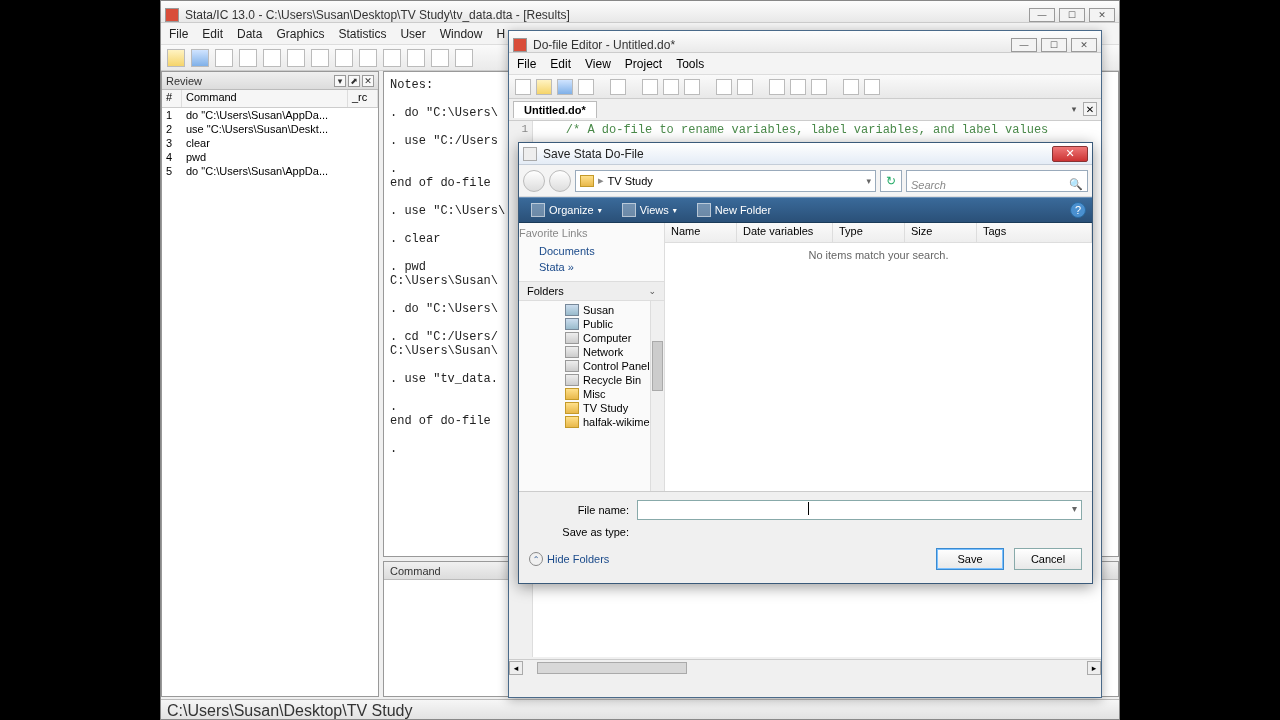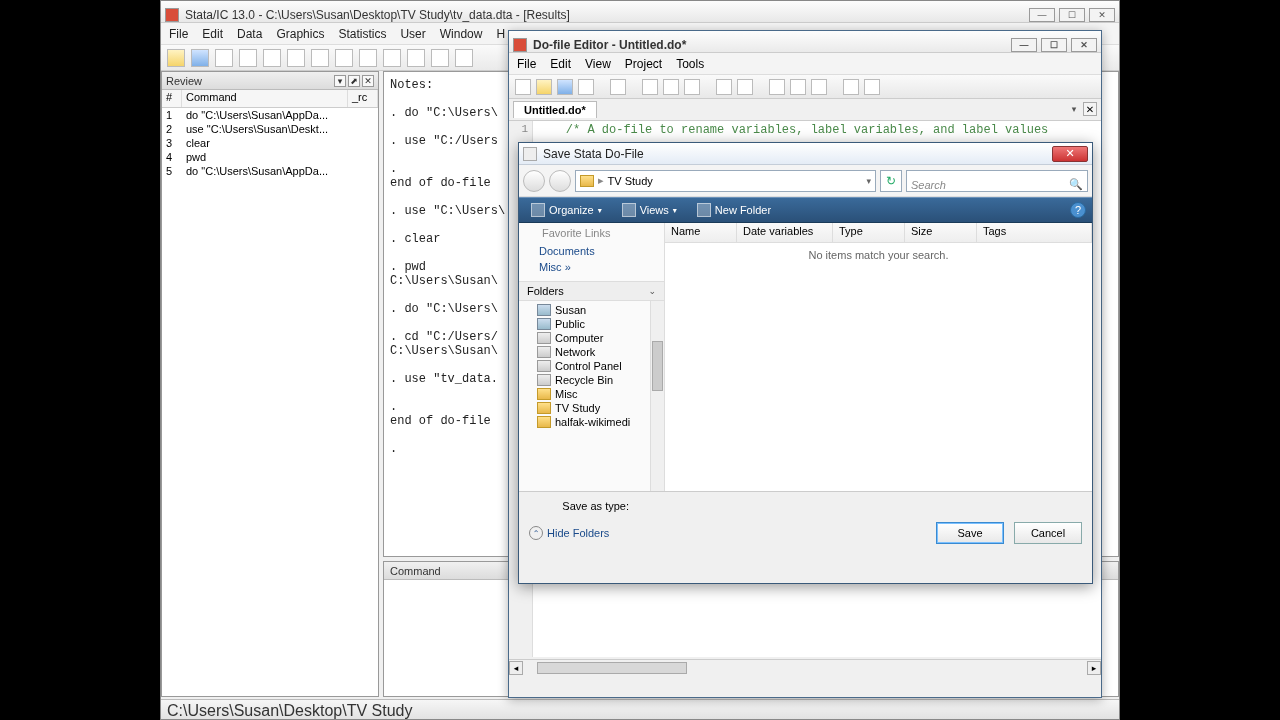--- a/index.html
+++ b/index.html
@@ -37,21 +37,21 @@
 .review-row div { padding: 0 4px; }
 .review-row .num { width: 20px; }
 .review-row .cmd { flex: 1; white-space: nowrap; overflow: hidden; text-overflow: ellipsis; }
 .results-panel { position: absolute; left: 222px; top: 0; right: 0; bottom: 140px; border: 1px solid #999; background: #fff; font-family: "Courier New", monospace; font-size: 12px; padding: 6px; white-space: pre; overflow: hidden; color: #222; }
 .command-panel { position: absolute; left: 222px; right: 0; bottom: 0; height: 136px; border: 1px solid #999; background: #fff; }
 .command-head { height: 18px; background: linear-gradient(#f0f0f0,#dcdcdc); border-bottom: 1px solid #bbb; padding: 0 6px; font-size: 11px; color: #333; display:flex; align-items:center; }
 .status-bar { position: absolute; left: 0; right: 0; bottom: 0; height: 20px; background: linear-gradient(#f6f6f6,#e2e2e2); border-top: 1px solid #bbb; font-size: 16px; padding: 2px 6px; color: #333; }
 
 
 .dofile-window { position: absolute; left: 348px; top: 30px; width: 594px; height: 668px; background: #f0f0f0; border: 1px solid #4a6a8a; box-shadow: 0 2px 10px rgba(0,0,0,.3); }
-.dofile-window .title-bar { background: linear-gradient(#fdfdfd,#eaeaea); font-weight: bold; }
+.dofile-window .title-bar { background: linear-gradient(#fdfdfd,#eaeaea); }
 .dofile-menu { height: 22px; background: #f4f4f4; border-bottom: 1px solid #ddd; display: flex; align-items: center; padding: 0 8px; gap: 14px; }
 .dofile-tool { height: 24px; background: linear-gradient(#fafafa,#e8e8e8); border-bottom: 1px solid #ccc; display: flex; align-items: center; padding: 0 6px; gap: 5px; }
 .dofile-tool .tb-icon { width: 16px; height: 16px; }
 .dofile-tabs { height: 22px; background: #f0f0f0; border-bottom: 1px solid #ccc; display: flex; align-items:center; padding: 0 4px; position: relative;}
 .dofile-tab { background: #fff; border: 1px solid #bbb; border-bottom: none; padding: 2px 10px; font-size: 11px; font-weight: bold; }
 .dofile-tabs .close { position:absolute; right:4px; top:3px; width:14px;height:14px;border:1px solid #aaa;background:#f4f4f4;font-size:10px;display:flex;align-items:center;justify-content:center;}
 .dofile-tabs .drop { position:absolute; right:20px; top:3px; width:14px;height:14px;font-size:9px;display:flex;align-items:center;justify-content:center;color:#555;}
 .dofile-editor { position: absolute; left:0; right:0; top: 90px; bottom: 40px; background: #fff; font-family: "Courier New", monospace; font-size: 12px; display: flex; }
 .gutter { width: 24px; background: #f0f0f0; border-right: 1px solid #ddd; text-align: right; padding: 2px 4px 0 0; color: #888; font-size: 11px; }
 .editor-text { flex:1; padding: 2px 4px; white-space: pre; color: #4a8a4a; overflow:hidden; }
@@ -79,27 +79,27 @@
 .refresh-btn{width:22px;height:22px;border:1px solid #9ab;background:#fff;display:flex;align-items:center;justify-content:center;color:#2a6;}
 .search-box { width: 182px; height:22px; border:1px solid #9ab; background:#fff; display:flex;align-items:flex-end; padding: 0 4px; color:#888;font-style:italic;font-size:11px;}
 .search-box .mag{margin-left:auto;font-style:normal;}
 .dlg-toolbar { height: 26px; background: linear-gradient(#3a6a9a,#2a5078); border-top:1px solid #6a90b8; border-bottom:1px solid #1a3a58; display:flex;align-items:center;padding:0 6px;gap:8px;color:#fff;font-size:11px;}
 .dlg-toolbar .btn { display:flex;align-items:center;gap:4px; padding: 2px 6px;}
 .dlg-toolbar .btn .ic{width:14px;height:14px;background:rgba(255,255,255,.3);border:1px solid rgba(255,255,255,.5);}
 .dlg-toolbar .btn .cv{font-size:8px;}
 .dlg-toolbar .help{margin-left:auto;width:16px;height:16px;border-radius:50%;background:#4a90d0;border:1px solid #2a6aa0;display:flex;align-items:center;justify-content:center;}
 .dlg-body { position:absolute; left:0; right:0; top:80px; bottom: 92px; display:flex; background:#fff;}
 .fav-pane { width: 146px; border-right:1px solid #ddd; background:#fafafa; font-size:11px; display:flex;flex-direction:column;}
-.fav-head { padding: 4px 23px; color:#888;}
+.fav-head { padding: 4px 0; color:#888;}
 .fav-item { padding: 2px 8px 2px 20px; color:#1a4a8a; cursor:default;}
 .fav-more { padding: 2px 8px 2px 20px; color:#1a4a8a;}
 .folders-head { margin-top: 6px; padding: 3px 8px; background:#eee; border-top:1px solid #ddd;border-bottom:1px solid #ddd; display:flex;justify-content:space-between;align-items:center;}
 .folders-head .chev{font-size:9px;color:#555;}
 .tree { flex:1; overflow:hidden; padding: 2px 0 2px 18px; position: relative;}
-.tree-item { display:flex;align-items:center;gap:4px;padding:1px 0;font-size:11px;white-space:nowrap;}
+.tree-item { display:flex;align-items:center;gap:4px;padding:1px 0;font-size:11px;white-space:nowrap;margin-left:28px;}
 .tree-item .fi{width:14px;height:12px;background:linear-gradient(#ffe08a,#e8b84a);border:1px solid #c49a2a;}
 .tree-item .ui{width:14px;height:12px;background:linear-gradient(#cde,#9bc);border:1px solid #789;}
 .tree-item .ci{width:14px;height:12px;background:linear-gradient(#eee,#ccc);border:1px solid #999;}
 .tree-scroll{position:absolute;right:0;top:0;bottom:0;width:14px;background:#f0f0f0;border-left:1px solid #ddd;}
 .tree-scroll .th{position:absolute;left:1px;right:1px;top:40px;height:50px;background:#ccc;border:1px solid #aaa;}
 .list-pane { flex:1; position:relative;}
 .list-head { height:20px; background:linear-gradient(#fafafa,#eee); border-bottom:1px solid #ddd; display:flex; font-size:11px;}
 .list-head div { padding: 2px 6px; border-right:1px solid #ddd;}
 .list-empty { text-align:center; color:#666; font-size:11px; padding: 6px;}
 .dlg-bottom { position:absolute;left:0;right:0;bottom:0;height:92px;background:#f0f0f0;border-top:1px solid #ccc;padding:8px 10px;}
@@ -317,21 +317,21 @@
       <div class="btn">
           <div class="ic"></div>
           <span>New Folder</span>
         </div>
       <div class="help">?</div>
     </div>
     <div class="dlg-body">
       <div class="fav-pane">
         <div class="fav-head">Favorite Links</div>
         <div class="fav-item">Documents</div>
-        <div class="fav-more">Misc  »</div>
+        <div class="fav-more">Stata  »</div>
         <div class="folders-head">
             <span>Folders</span>
             <span class="chev">⌄</span>
           </div>
         <div class="tree">
           <div class="tree-item">
               <div class="ui"></div>
               <span>Susan</span>
             </div>
           <div class="tree-item">
@@ -376,20 +376,24 @@
           <div style="width:72px">Name</div>
           <div style="width:96px">Date variables</div>
           <div style="width:72px">Type</div>
           <div style="width:72px">Size</div>
           <div style="flex:1">Tags</div>
         </div>
         <div class="list-empty">No items match your search.</div>
       </div>
     </div>
     <div class="dlg-bottom">
+      <div class="field-row">
+        <div class="field-label">File name:</div>
+        <div class="field-input combo"><span></span><span class="caret"></span></div>
+      </div>
       <div class="field-row">
         <div class="field-label">Save as type:</div>
       </div>
       <div class="dlg-actions">
         <div class="hide-folders">
             <div class="circ">⌃</div>
             <span>Hide Folders</span>
           </div>
         <div class="spacer"></div>
         <button class="dlg-btn primary">Save</button>

